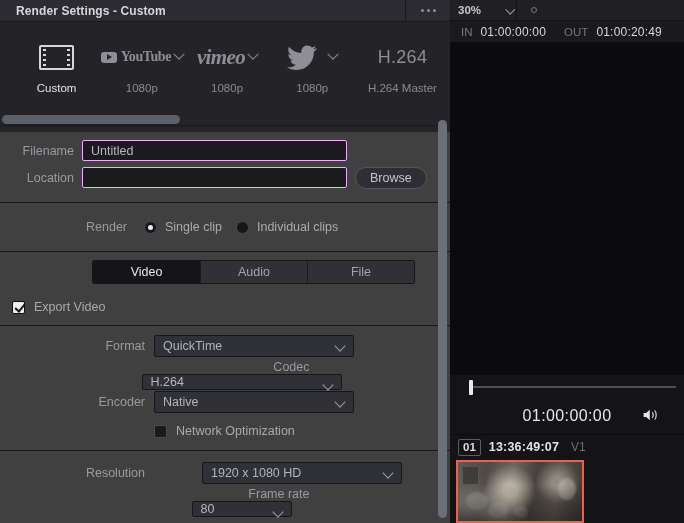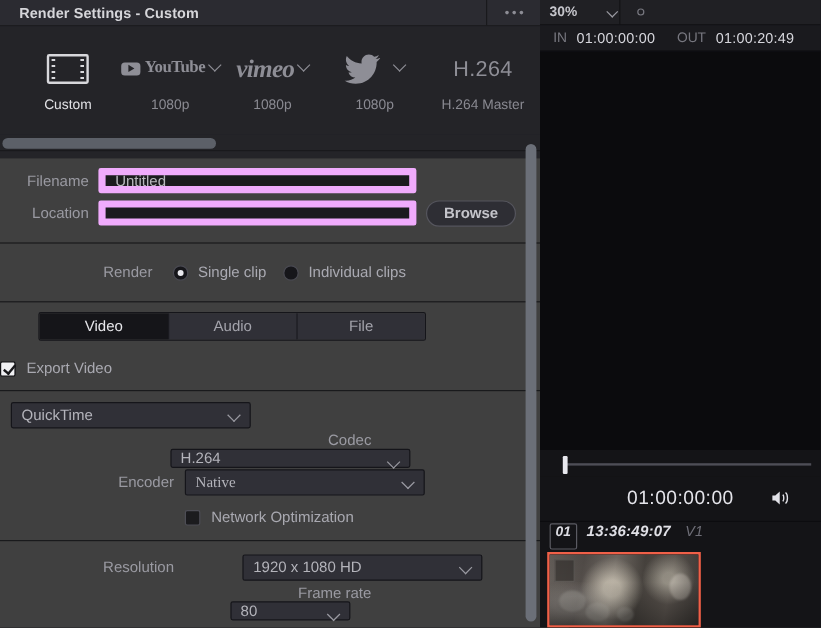--- a/index.html
+++ b/index.html
@@ -113,21 +113,21 @@
   .form-area {
     position: absolute; left: 0; top: 132px; width: 474px; height: 396px;
     background: #404040;
     overflow: hidden;
   }
   .row { display: flex; align-items: center; height: 27px; }
   .lbl {
     font-size: 12.5px; color: #9a9aa2; text-align: right;
   }
   .input {
-    background: #1b1b1e; border: 6px solid #f0abfc; border-radius: 2px;
+    background: #1b1b1e; border: 1px solid #f0abfc; border-radius: 2px;
     height: 21px; color: #b8b8be; font-size: 12.5px;
     display: flex; align-items: center; padding: 0 8px;
   }
   .btn-browse {
     height: 22px; padding: 0 14px; border: 1px solid #55555d; border-radius: 11px;
     background: #2e2e34; color: #c4c4ca; font-size: 12.5px;
     display: flex; align-items: center; justify-content: center;
   }
   .divider { height: 1px; background: #191a1c; }
 
@@ -239,21 +239,21 @@
   }
   .tc-main {
     font-size: 16px; color: #e4e4ea; letter-spacing: .4px;
     position: absolute; left: 0; right: 0; text-align: center;
   }
   .spk {
     position: absolute; right: 24px; top: 10px; width: 18px; height: 16px;
   }
   .clip-header {
     position: absolute; left: 0; top: 436px; width: 234px; height: 22px;
-    display: flex;  font-style: italic;
+    display: flex; align-items: center;
   }
   .clip-num {
     margin-left: 8px; border: 1px solid #5b5b63; border-radius: 2px;
     font-size: 11.5px; font-weight: bold; color: #dcdce2;
     padding: 1px 4px 1px 4px; line-height: 13px;
   }
   .clip-tc { font-size: 12.5px; font-weight: bold; color: #e0e0e6; margin-left: 8px; letter-spacing: .2px; }
   .clip-track { font-size: 12px; color: #6d6d76; margin-left: 12px; }
   .clip-thumb {
     position: absolute; left: 456px; top: 460px; width: 128px; height: 63px;
@@ -359,68 +359,69 @@
     <div class="form-area">
 
       <div class="row" style="margin-top:5px;">
         <div class="lbl" style="width:74px;">Filename</div>
         <div class="input" style="width:265px; margin-left:8px;">Untitled</div>
       </div>
 
       <div class="row">
         <div class="lbl" style="width:74px;">Location</div>
         <div class="input" style="width:265px; margin-left:8px;"></div>
-        <div class="btn-browse" style="margin-left:8px;font-weight:bold;">Browse</div>
+        <div class="btn-browse" style="margin-left:8px;">Browse</div>
       </div>
 
       <div class="divider" style="margin-top:11px;"></div>
 
       <div class="row" style="height:48px; padding-left:86px;">
         <div class="lbl">Render</div>
         <div class="radio on" style="margin-left:17px;"></div>
         <div class="radio-label">Single clip</div>
         <div class="radio" style="margin-left:14px;"></div>
         <div class="radio-label">Individual clips</div>
       </div>
 
       <div class="divider"></div>
 
-      <div class="row" style="height:40px; padding-left:32px;">
+      <div class="row" style="height:40px; padding-left:92px;">
         <div class="seg">
           <div class="active">Video</div>
           <div>Audio</div>
           <div>File</div>
         </div>
       </div>
 
-      <div class="row" style="height:30px; ">
+      <div class="row" style="height:30px; padding-left:12px;">
         <div class="cbox on"></div>
         <div class="cbox-label">Export Video</div>
       </div>
 
       <div class="divider" style="margin-top:3px;"></div>
 
       <div class="row" style="height:28px; margin-top:6px;">
+        <div class="lbl" style="width:145px;">Format</div>
         <div class="select" style="width:200px; margin-left:9px;">
           <span>QuickTime</span>
           <span class="arrow"></span>
         </div>
       </div>
 
       <div class="row" style="height:28px;flex-direction:column;">
         <div class="lbl" style="width:145px;">Codec</div>
         <div class="select" style="width:200px; margin-left:9px;">
           <span>H.264</span>
           <span class="arrow"></span>
         </div>
       </div>
 
       <div class="row" style="height:28px;">
         <div class="lbl" style="width:145px;">Encoder</div>
-        <div class="select" style="width:200px; margin-left:9px;font-family:Liberation Serif, serif;">
+        <div class="select" style="width:200px; margin-left:9px;">
           <span>Native</span>
           <span class="arrow"></span>
         </div>
       </div>
 
       <div class="row" style="height:30px; padding-left:154px;">
         <div class="cbox off"></div>
         <div class="cbox-label">Network Optimization</div>
       </div>
 

